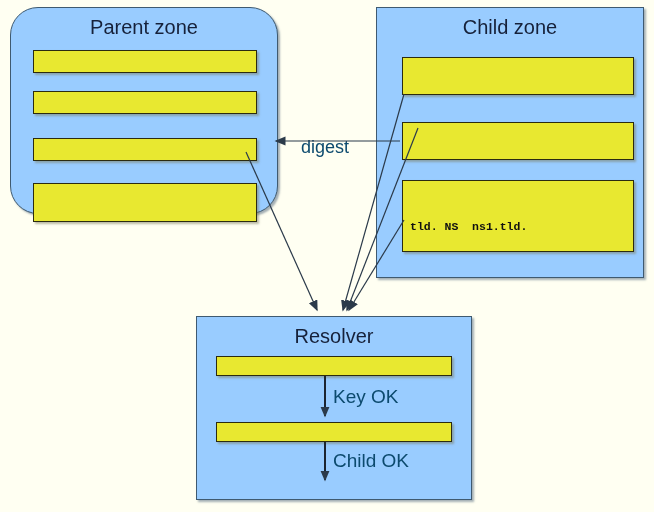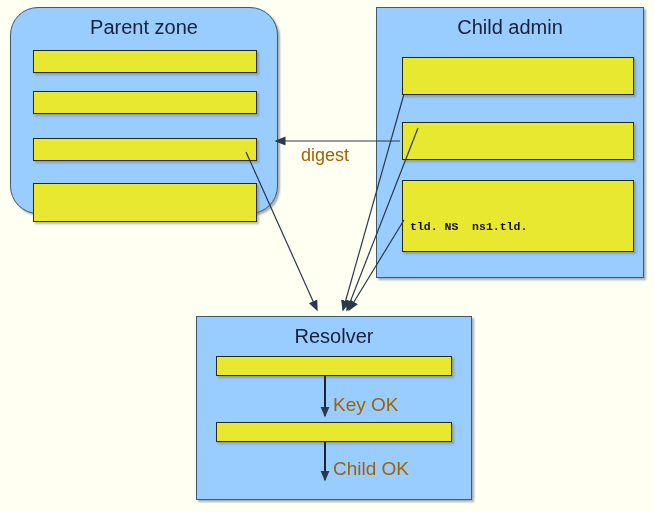--- a/index.html
+++ b/index.html
@@ -76,23 +76,22 @@
   #c-rec-2{padding-top:8px;}
 
   
   #r-rec-0{left:216px; top:356px; width:236px; height:20px; text-align:center; padding-left:0; line-height:13px;}
   #r-rec-1{left:216px; top:422px; width:236px; height:20px; text-align:center; padding-left:0; line-height:13px;}
 
   
   .label{
     position:absolute;
     font-family:"Liberation Sans", sans-serif;
-    color:#a16207;
+    color:#0c4a6e;
     white-space:nowrap;
-    margin-top:8px;
   }
   #digest-label{left:301px; top:137px; font-size:18px;}
   #keyok-label {left:333px; top:386px; font-size:19px;}
   #recordok-label{left:333px; top:450px; font-size:19px;}
 
   svg.overlay{position:absolute;left:0;top:0;width:654px;height:512px;pointer-events:none;}
 </style>
 </head>
 <body>
 
@@ -113,21 +112,21 @@
       
     </div>
 
     <div class="rec" id="p-rec-3">
       <div>ns.tld. A 10.1.1.1</div>
       
     </div>
   </div>
 
   <div class="zone" id="child-zone">
-    <div class="zone-title">Child admin</div>
+    <div class="zone-title">Child zone</div>
   </div>
 
   <div class="rec" id="c-rec-0">
     <div>tld. SOA ns1.tld. admin.tld.</div>
     
   </div>
 
   <div class="rec" id="c-rec-1">
     <div>tld. DNSKEY 256 3 5 AwEAAZg..</div>
     

